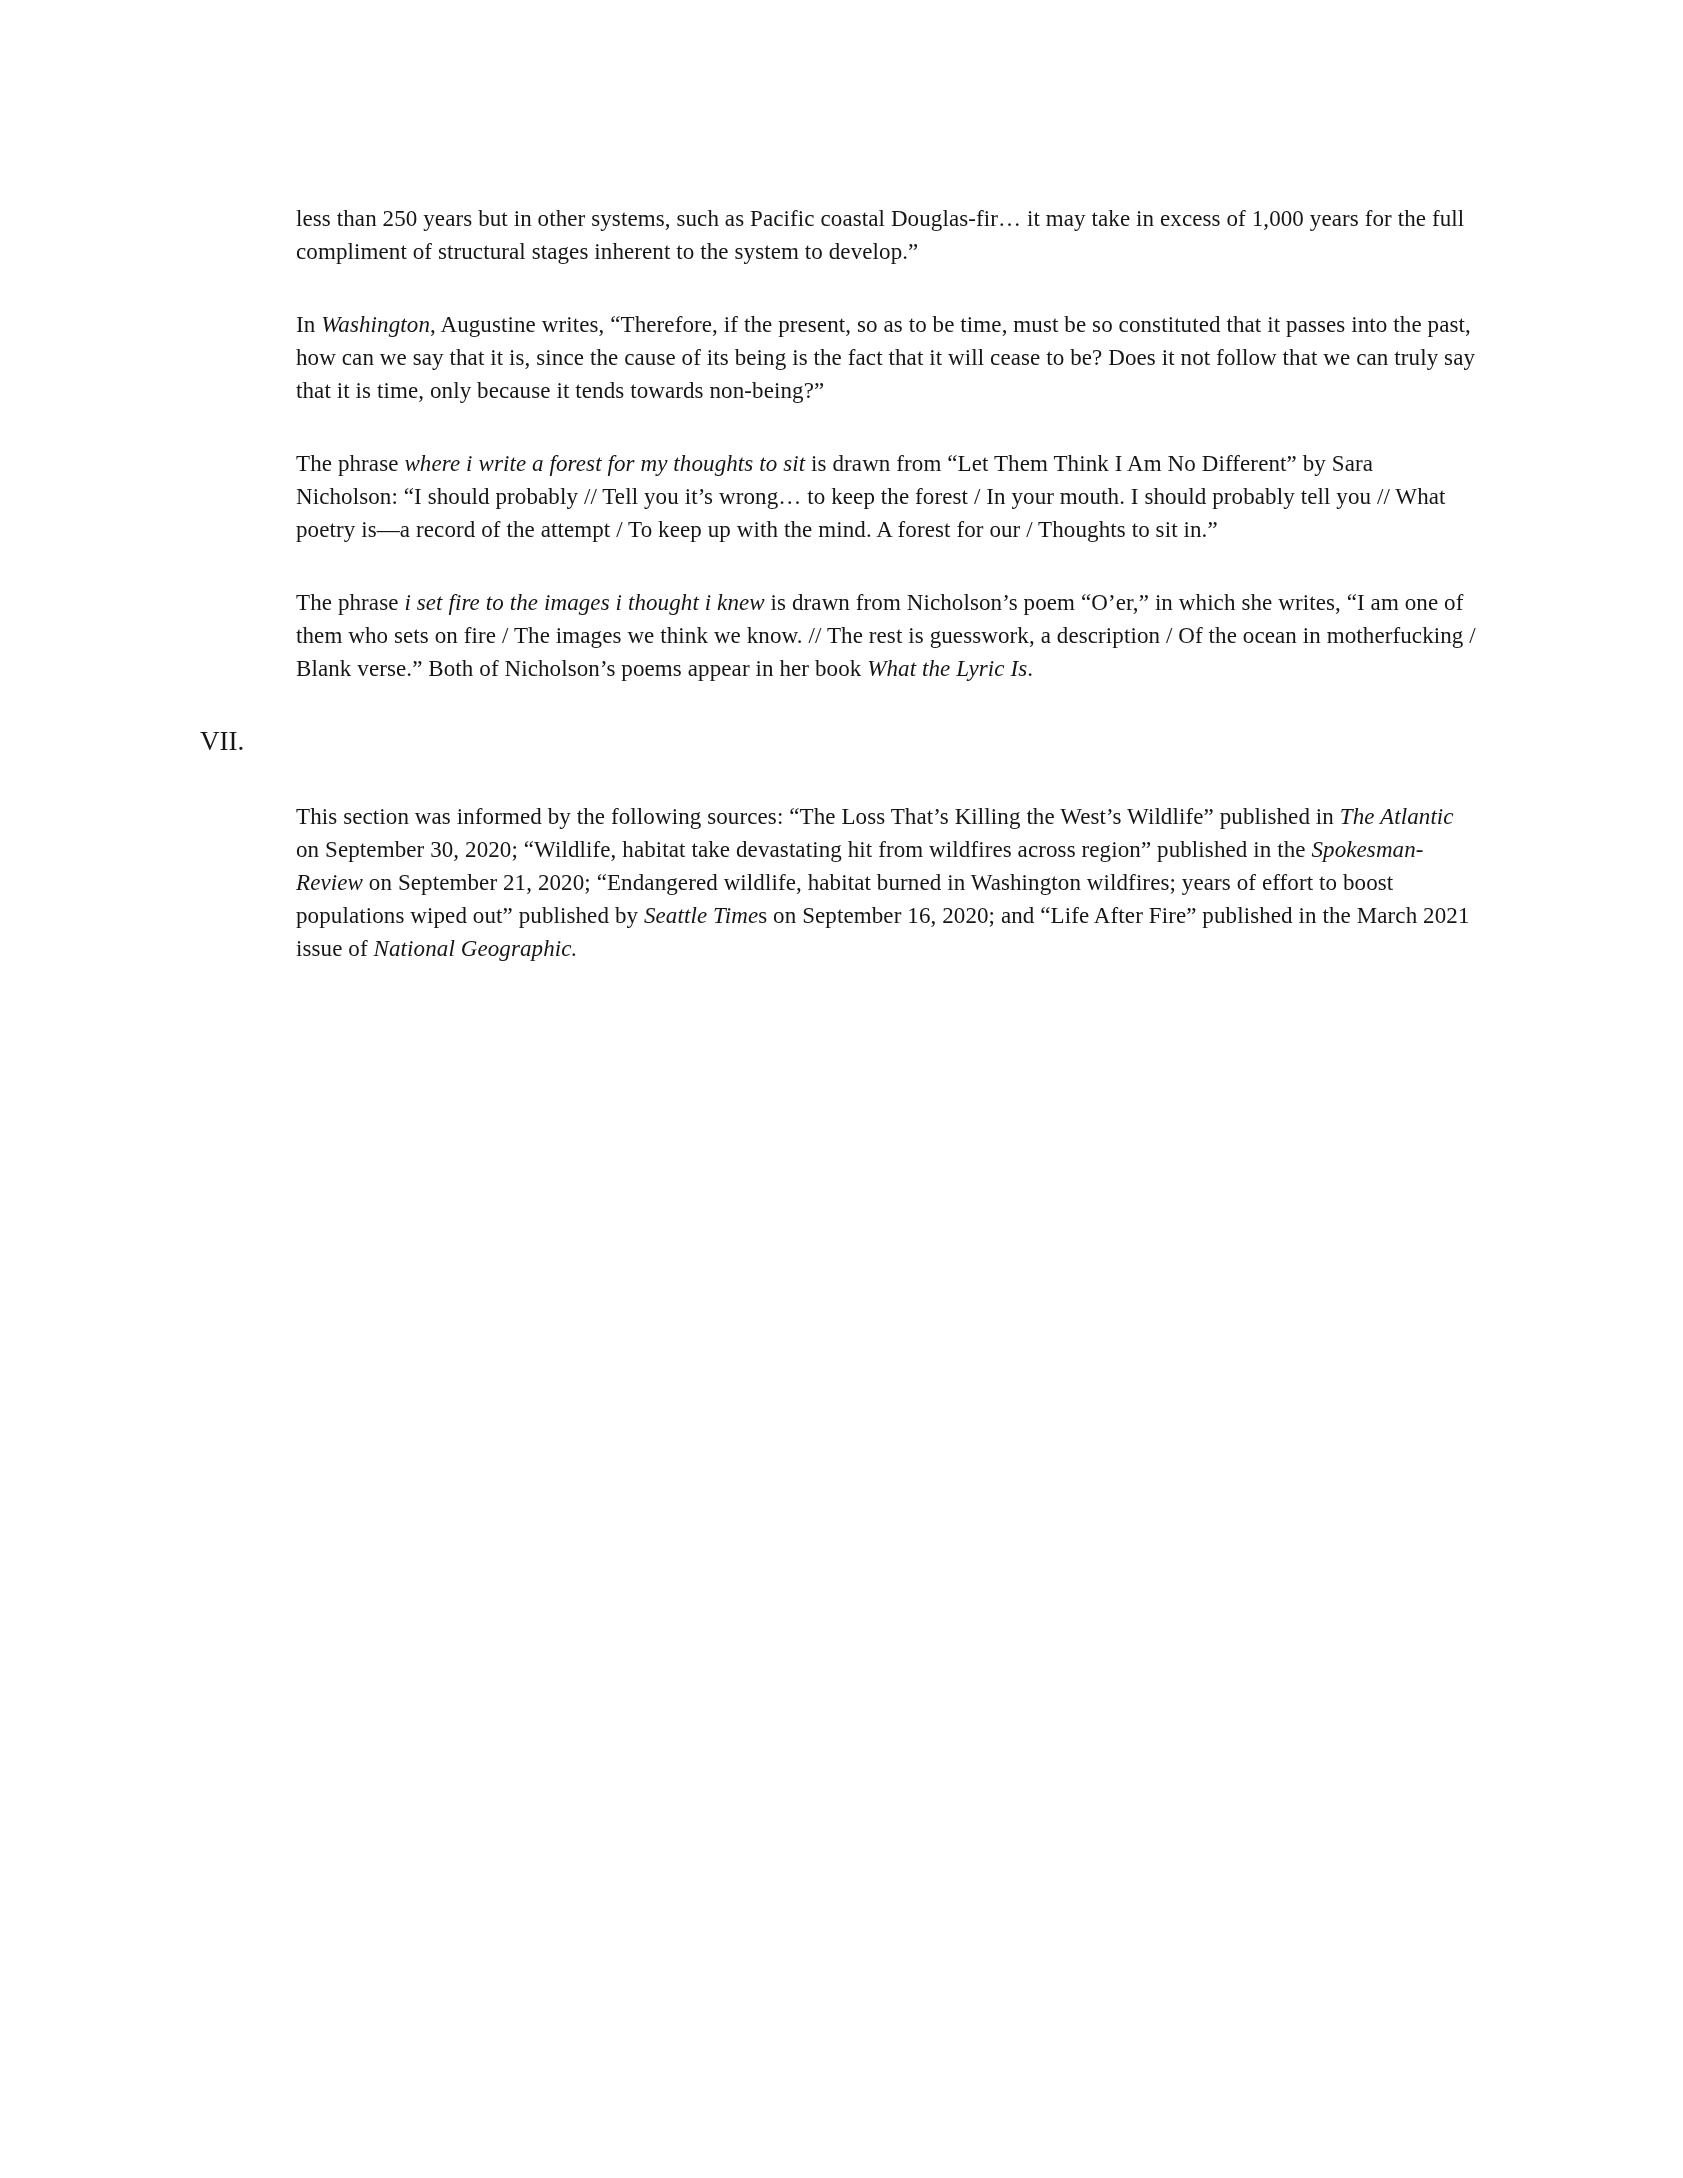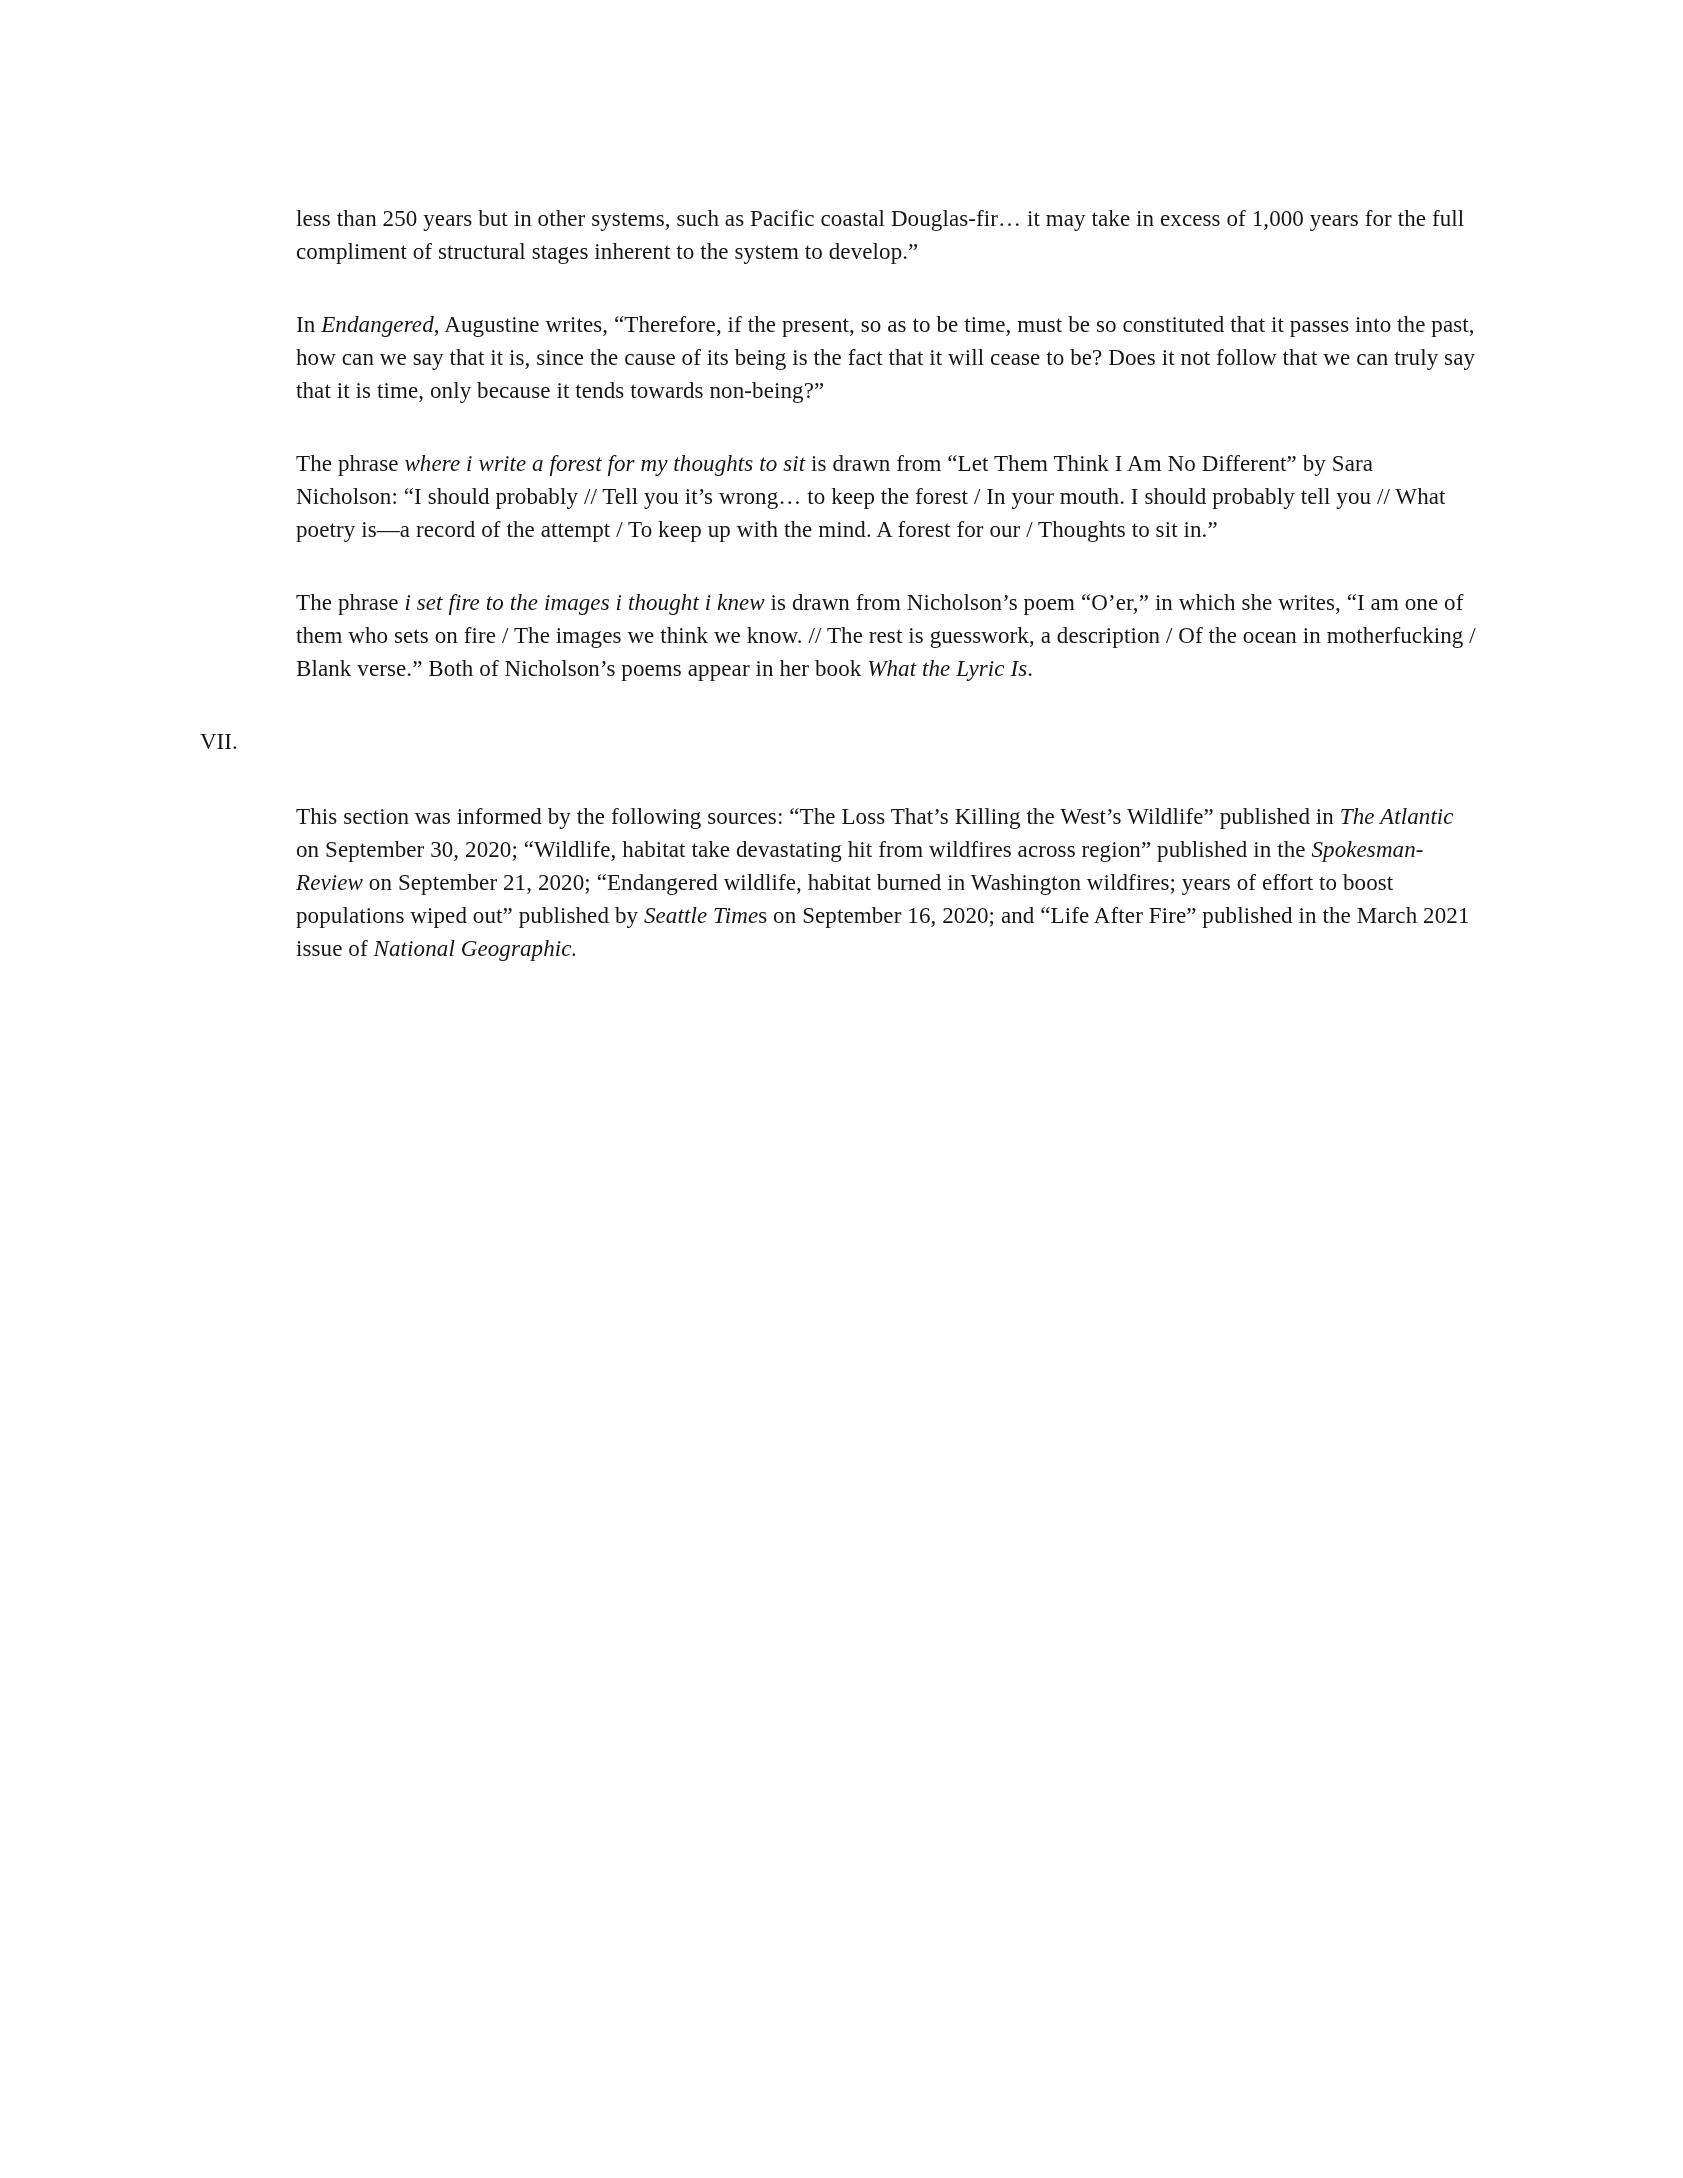--- a/index.html
+++ b/index.html
@@ -22,36 +22,36 @@
   .para {
     margin: 0 0 40px 296px;
     width: 1184px;
     font-size: 23px;
     line-height: 33px;
     text-align: left;
     letter-spacing: 0.1px;
   }
   .section-marker {
     margin: 0 0 42px 200px;
-    font-size: 23px;
+    font-size: 27px;
     line-height: 33px;
   }
   .para i {
     font-style: italic;
   }
 </style>
 </head>
 <body>
 
 <div class="page">
   <div class="content">
 
     <p class="para"><span>less than 250 years but in other systems, such as Pacific coastal Douglas-fir… it may take in excess of 1,000 years for the full compliment of structural stages inherent to the system to develop.”</span></p>
 
-    <p class="para"><span>In </span><i>Endangered</i><span>, Augustine writes, “Therefore, if the present, so as to be time, must be so constituted that it passes into the past, how can we say that it is, since the cause of its being is the fact that it will cease to be? Does it not follow that we can truly say that it is time, only because it tends towards non-being?”</span></p>
+    <p class="para"><span>In </span><i>Washington</i><span>, Augustine writes, “Therefore, if the present, so as to be time, must be so constituted that it passes into the past, how can we say that it is, since the cause of its being is the fact that it will cease to be? Does it not follow that we can truly say that it is time, only because it tends towards non-being?”</span></p>
 
 
     <p class="para"><span>The phrase </span><i>where i write a forest for my thoughts to sit</i><span> is drawn from “Let Them Think I Am No Different” by Sara Nicholson: “I should probably // Tell you it’s wrong… to keep the forest / In your mouth. I should probably tell you // What poetry is—a record of the attempt / To keep up with the mind. A forest for our / Thoughts to sit in.”</span></p>
 
     <p class="para"><span>The phrase </span><i>i set fire to the images i thought i knew</i><span> is drawn from Nicholson’s poem “O’er,” in which she writes, “I am one of them who sets on fire / The images we think we know. // The rest is guesswork, a description / Of the ocean in motherfucking / Blank verse.” Both of Nicholson’s poems appear in her book </span><i>What the Lyric Is</i><span>.</span></p>
 
     <div class="section-marker">VII.</div>
 
     <p class="para"><span>This section was informed by the following sources: “The Loss That’s Killing the West’s Wildlife” published in </span><i>The Atlantic</i><span> on September 30, 2020; “Wildlife, habitat take devastating hit from wildfires across region” published in the </span><i>Spokesman-Review</i><span> on September 21, 2020; “Endangered wildlife, habitat burned in Washington wildfires; years of effort to boost populations wiped out” published by </span><i>Seattle Time</i><span>s on September 16, 2020; and “Life After Fire” published in the March 2021 issue of </span><i>National Geographic.</i></p>
 

